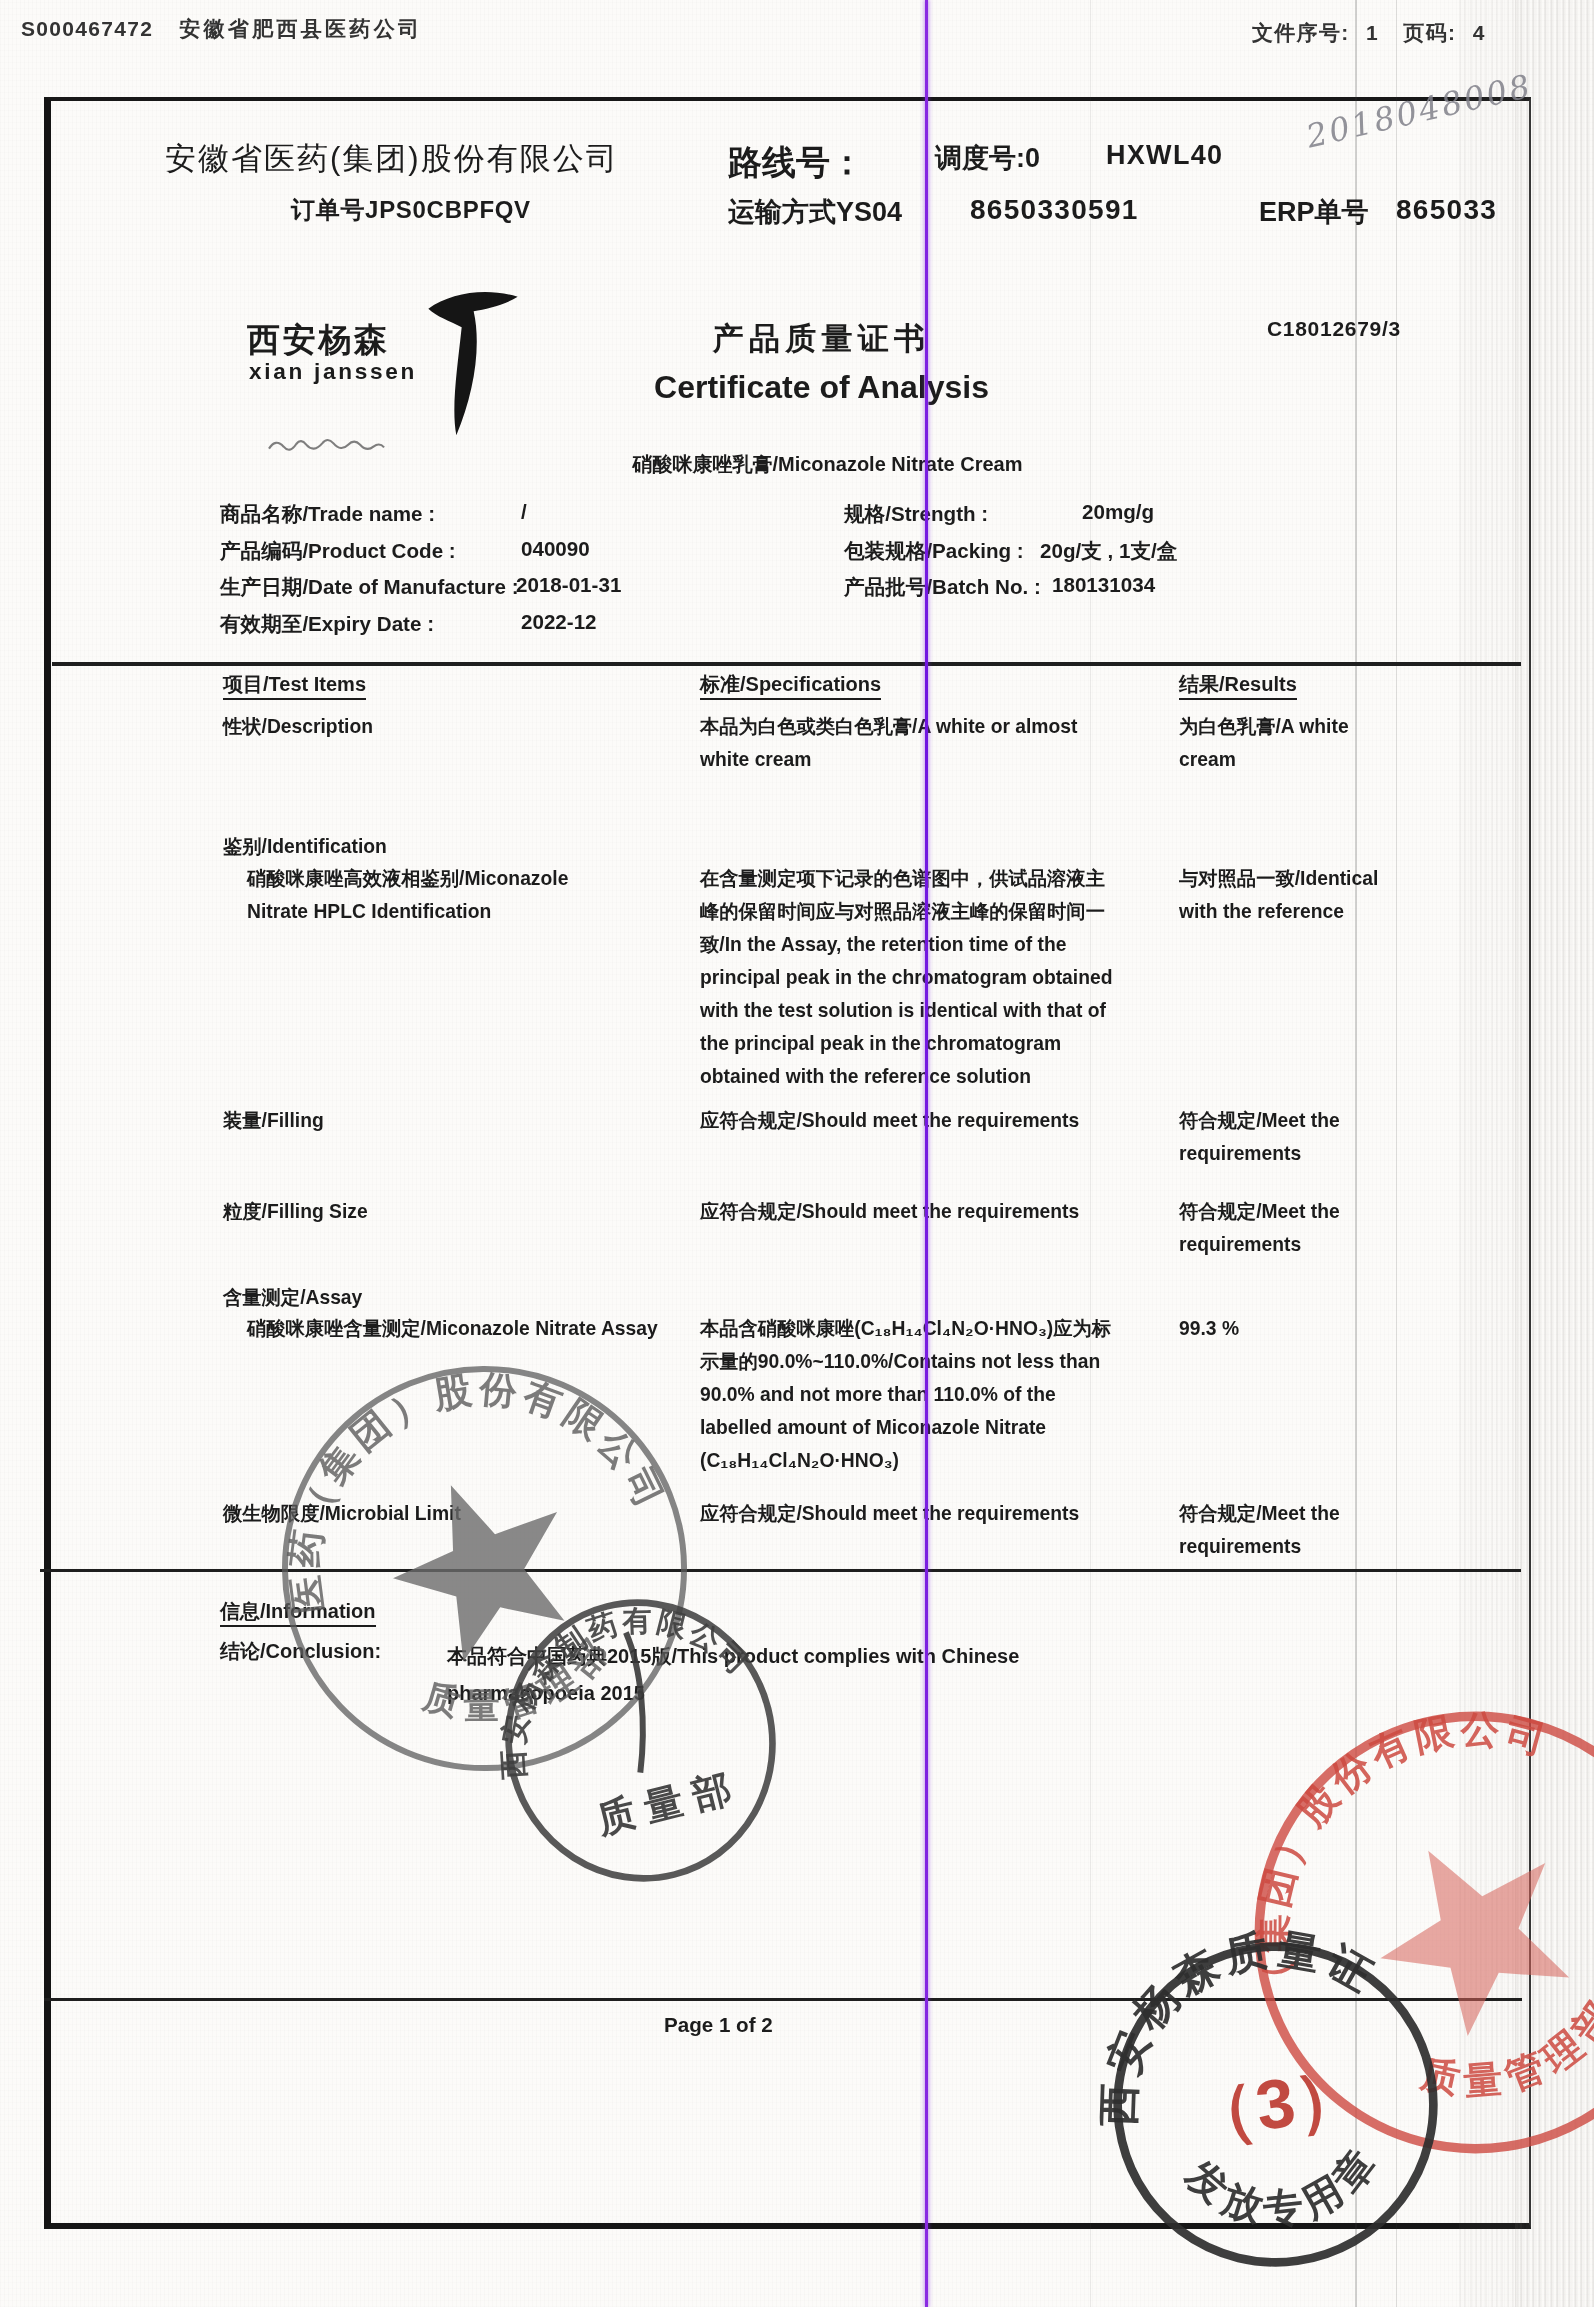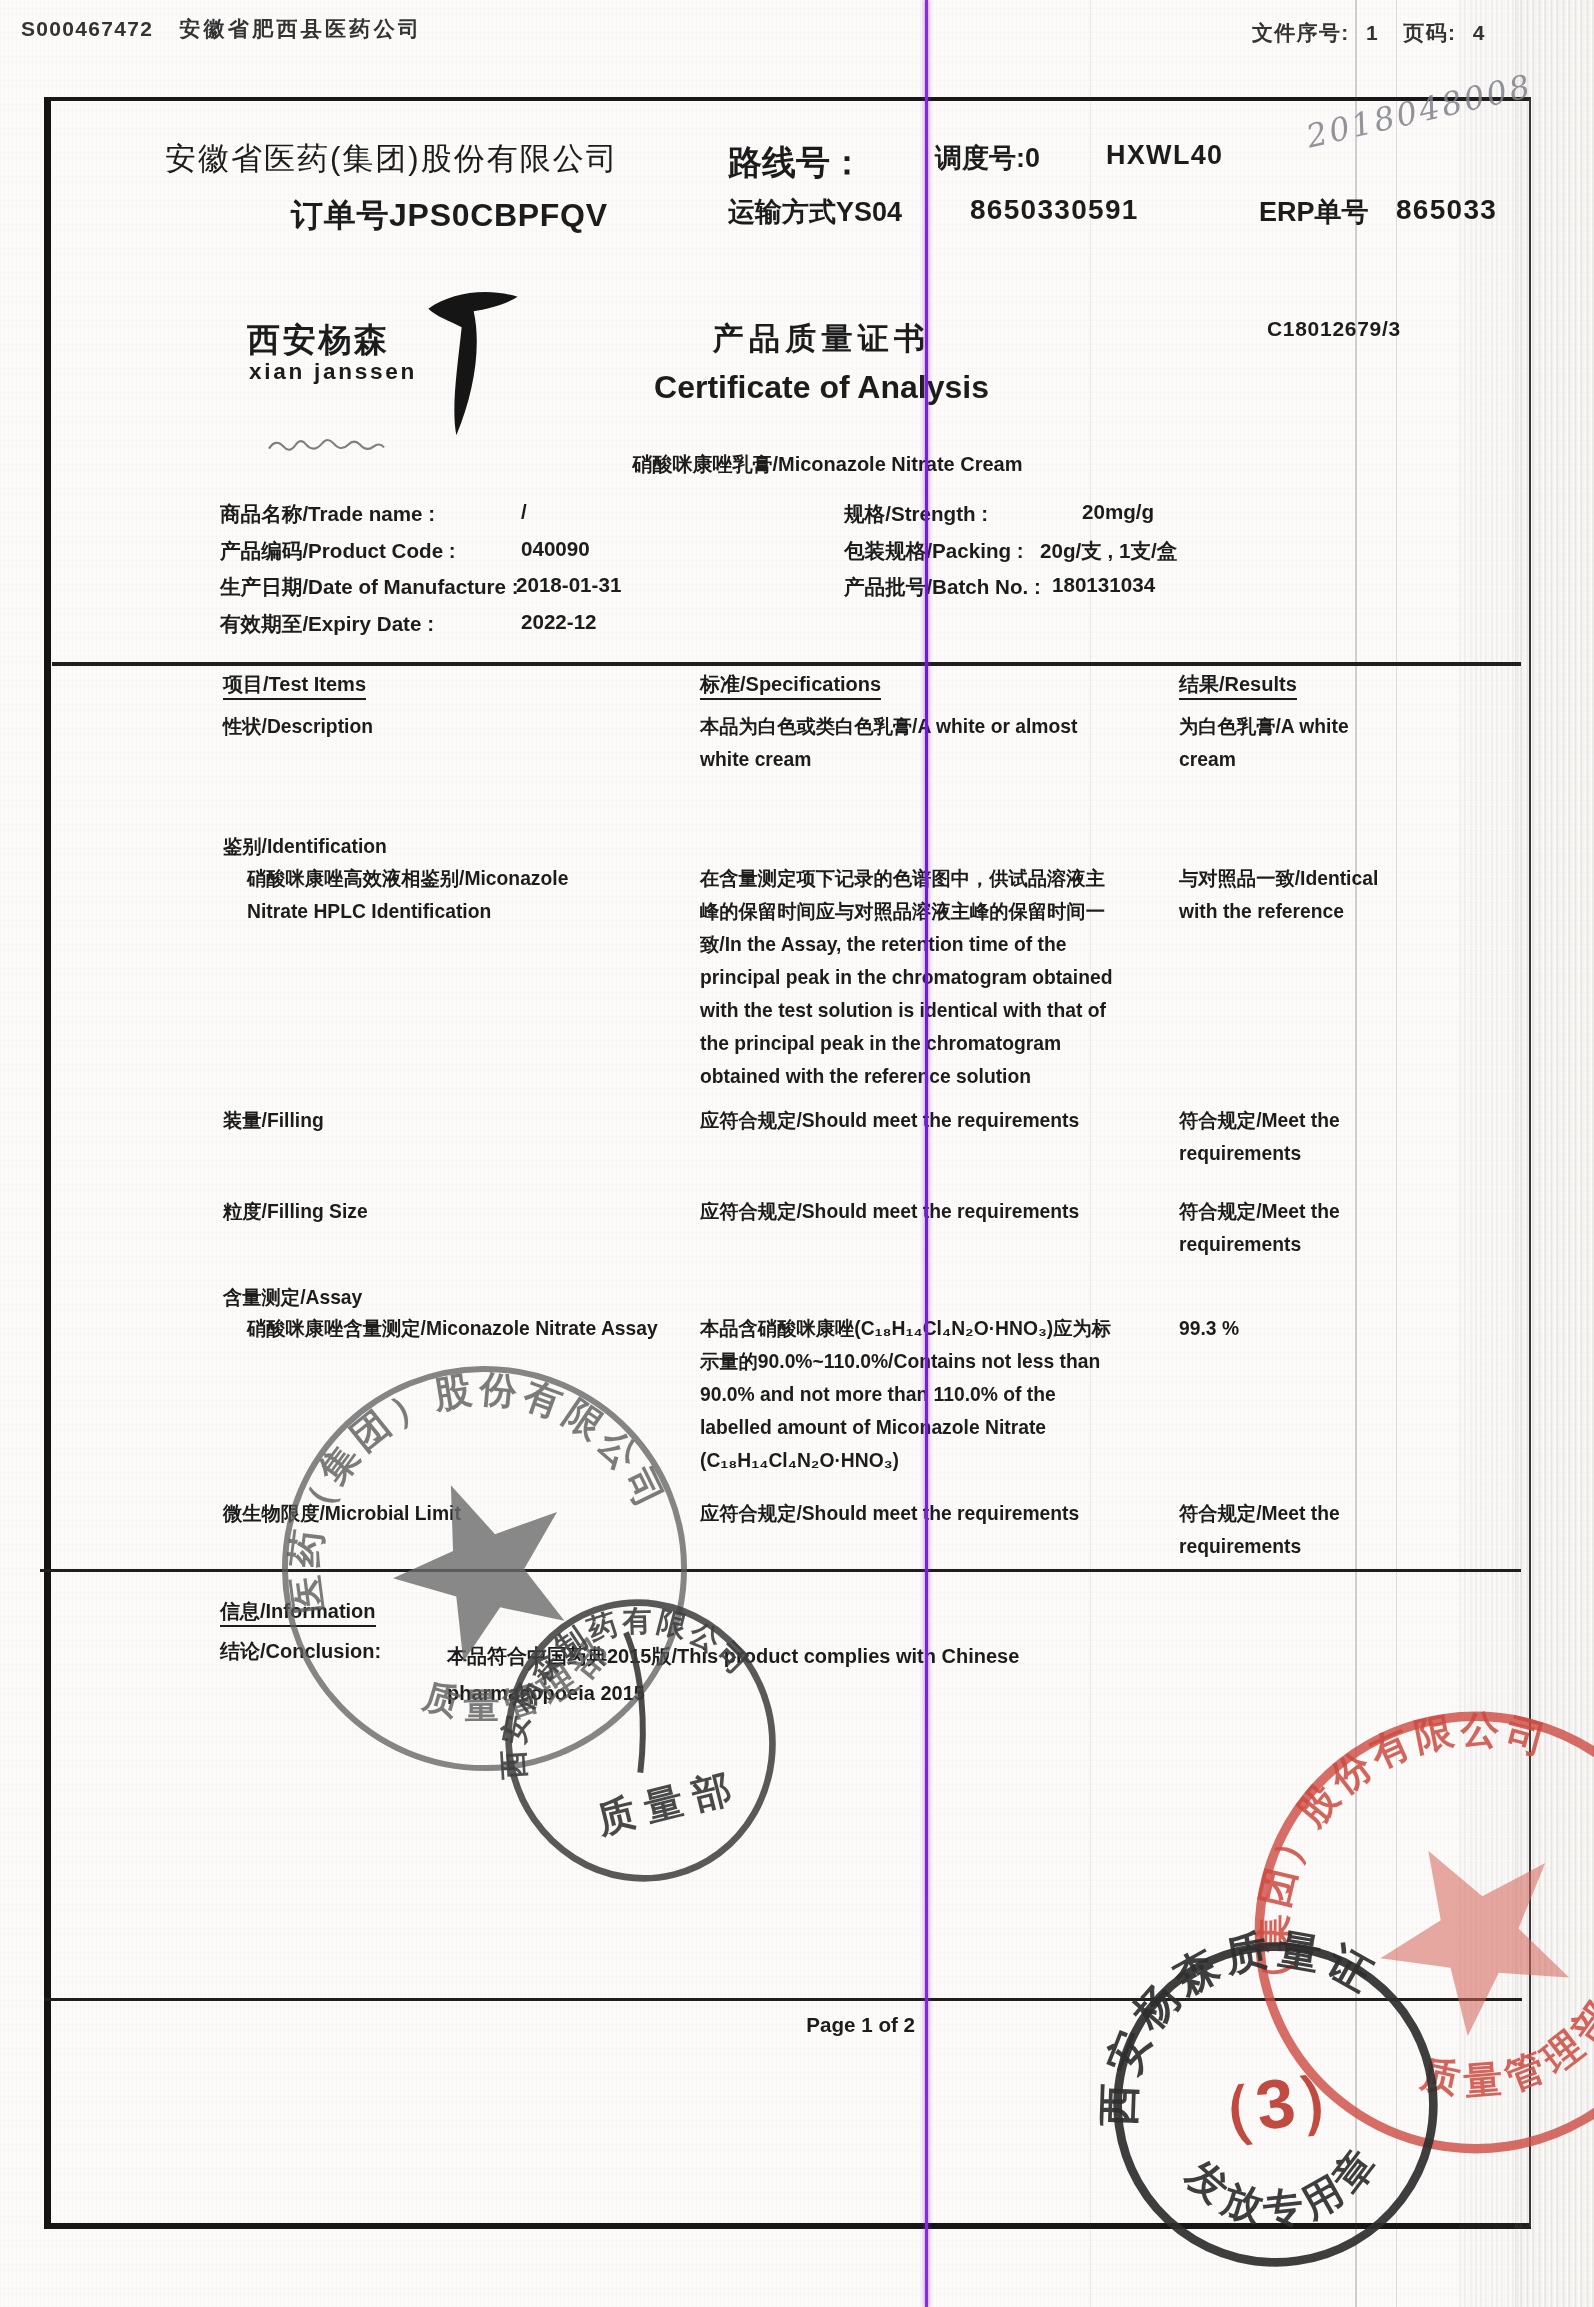--- a/index.html
+++ b/index.html
@@ -84,21 +84,21 @@
 
   <div class="abs handwritten" style="left:1304px;top:92px;font-size:32px;transform:rotate(-13deg);z-index:6;">2018048008</div>
 
   <div class="frame"></div>
 
   <div class="abs" style="left:165px;top:138px;font-size:31px;font-weight:400;letter-spacing:2px;z-index:5;">安徽省医药(集团)股份有限公司</div>
   <div class="abs" style="left:728px;top:140px;font-size:34px;font-weight:700;z-index:5;">路线号：</div>
   <div class="abs" style="left:935px;top:140px;font-size:27px;font-weight:700;z-index:5;">调度号:0</div>
   <div class="abs" style="left:1106px;top:140px;font-size:27px;font-weight:700;letter-spacing:1.3px;z-index:5;">HXWL40</div>
 
-  <div class="abs" style="left:291px;top:194px;font-size:32px;font-weight:700;letter-spacing:0.7px;z-index:5;">订单号JPS0CBPFQV</div>
+  <div class="abs" style="left:291px;top:194px;font-size:24px;font-weight:700;letter-spacing:0.7px;z-index:5;">订单号JPS0CBPFQV</div>
   <div class="abs" style="left:728px;top:194px;font-size:27px;font-weight:700;z-index:5;">运输方式YS04</div>
   <div class="abs" style="left:970px;top:194px;font-size:28px;font-weight:700;letter-spacing:1.3px;z-index:5;">8650330591</div>
   <div class="abs" style="left:1259px;top:194px;font-size:27px;font-weight:700;z-index:5;">ERP单号</div>
   <div class="abs" style="left:1396px;top:194px;font-size:28px;font-weight:700;letter-spacing:1.3px;z-index:5;">865033</div>
 
   <div class="abs" style="left:247px;top:318px;font-size:33px;font-weight:700;letter-spacing:2.7px;z-index:5;">西安杨森</div>
   <div class="abs" style="left:249px;top:359px;font-size:22.6px;font-weight:600;letter-spacing:2.7px;z-index:5;">xian janssen</div>
   <svg class="abs" style="left:423px;top:286px;z-index:5;" width="100" height="160" viewBox="0 0 150 240">
     <path d="M8 34 C42 10, 94 2, 142 16 C120 30, 96 34, 76 38 C88 92, 76 162, 50 224 C42 182, 52 120, 58 62 C40 52, 20 46, 8 34 Z" fill="#151515"></path>
   </svg>
@@ -182,21 +182,21 @@
   <div class="cell" style="left:1179px;top:1497px;width:206px;">符合规定/Meet the requirements</div>
 
   <div class="rule" style="left:40px;top:1569px;width:1481px;height:3.3px;"></div>
   <div class="abs" style="left:220px;top:1598px;font-size:20px;font-weight:700;z-index:5;">
     <span class="underline">信息/Information</span>
   </div>
   <div class="abs" style="left:220px;top:1638px;font-size:20px;font-weight:700;z-index:5;">结论/Conclusion:</div>
   <div class="abs" style="left:447px;top:1638px;width:718px;font-size:20px;font-weight:700;line-height:37px;z-index:5;">本品符合中国药典2015版/This product complies with Chinese pharmacopoeia 2015</div>
 
   <div class="rule" style="left:44px;top:1998px;width:1478px;height:3.3px;"></div>
-  <div class="abs" style="left:702px;top:2013px;width:213px;text-align:right;font-size:20.6px;font-weight:700;z-index:5;">Page 1 of 2</div>
+  <div class="abs" style="left:664px;top:2013px;width:213px;text-align:left;font-size:20.6px;font-weight:700;z-index:5;">Page 1 of 2</div>
 
   <svg class="stamp" style="left:265px;top:1349px;transform:rotate(-22deg);" width="439" height="439" viewBox="0 0 660 660">
     <defs>
       <path id="gsTop" d="M 80 330 A 250 250 0 1 1 580 330" fill="none"></path>
       <path id="gsBot" d="M 105 330 A 225 225 0 0 0 555 330" fill="none"></path>
     </defs>
     <circle cx="330" cy="330" r="300" fill="none" stroke="#5e5e5e" stroke-width="9" opacity="0.75"></circle>
     <polygon points="330,195 364,288 463,292 385,353 412,448 330,393 248,448 275,353 197,292 296,288" fill="#6b6b6b" opacity="0.8"></polygon>
     <text font-size="56" font-weight="700" fill="#5c5c5c" opacity="0.8" letter-spacing="8">
       <textPath href="#gsTop" startOffset="4%">医药（集团）股份有限公司</textPath>

